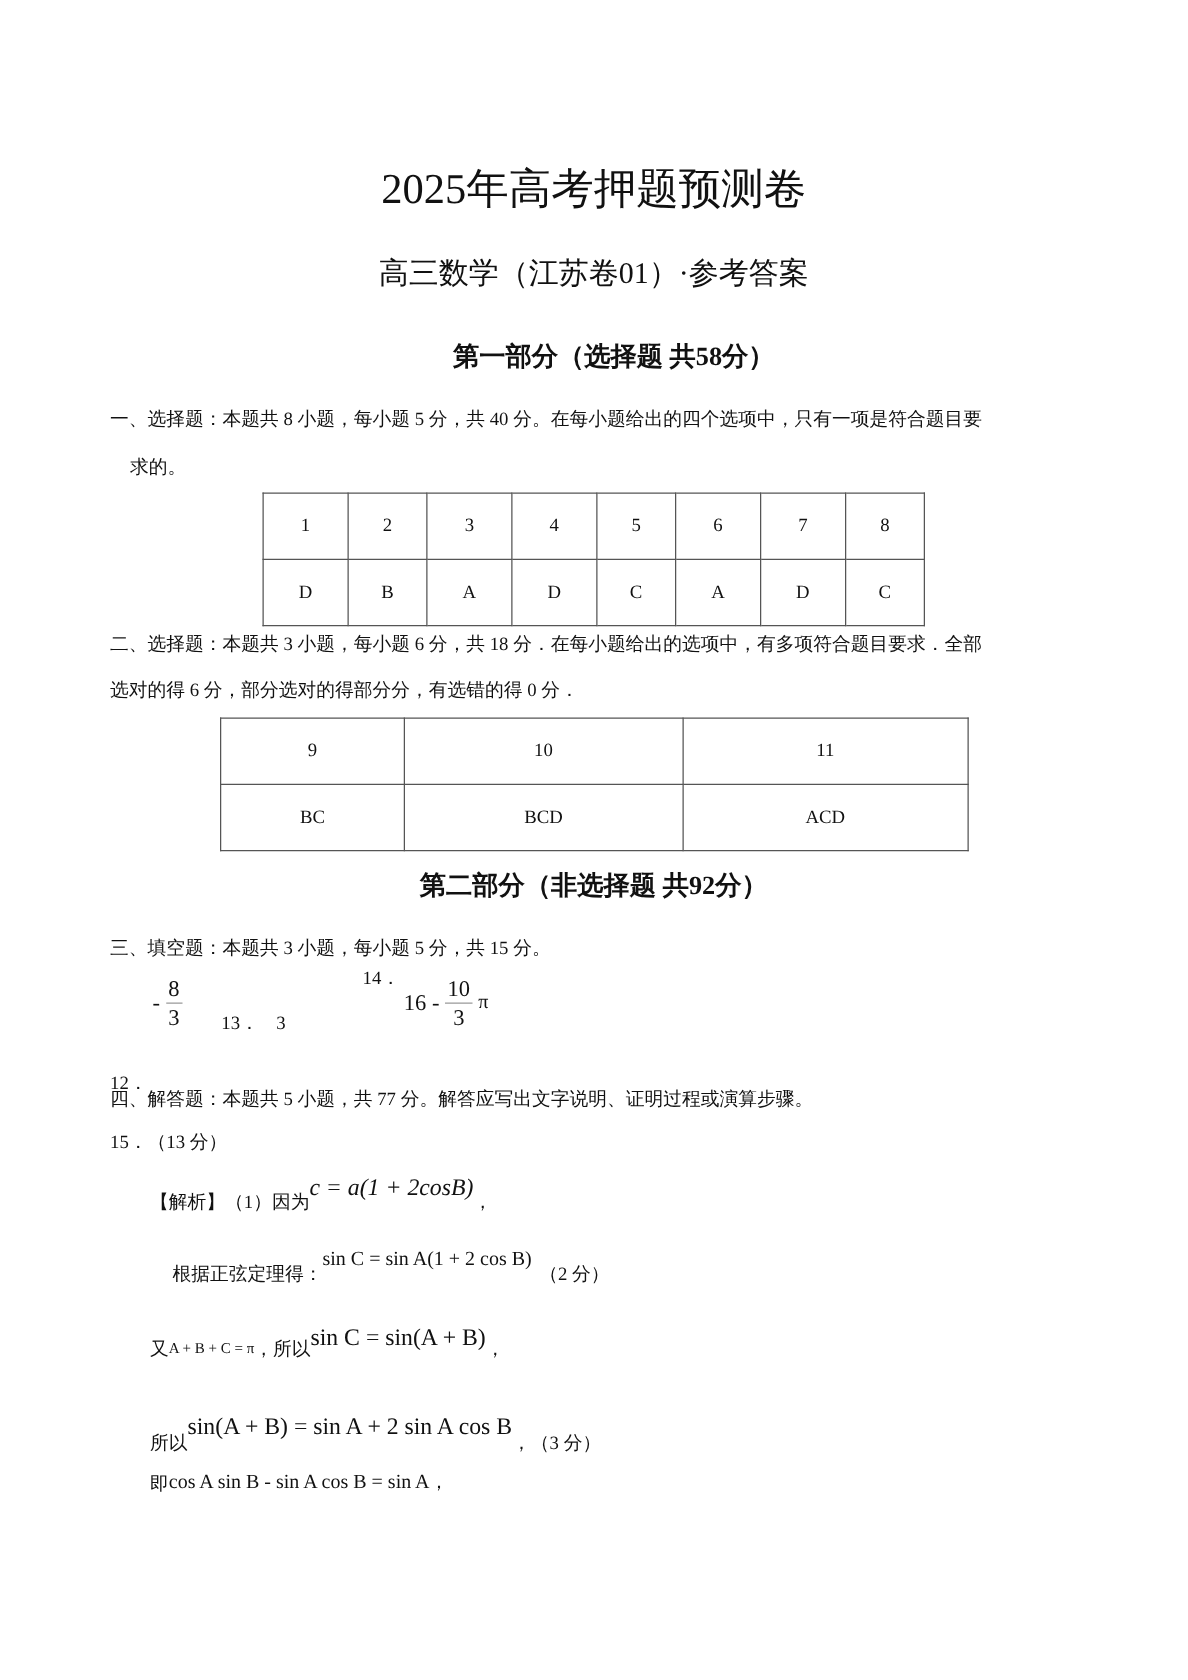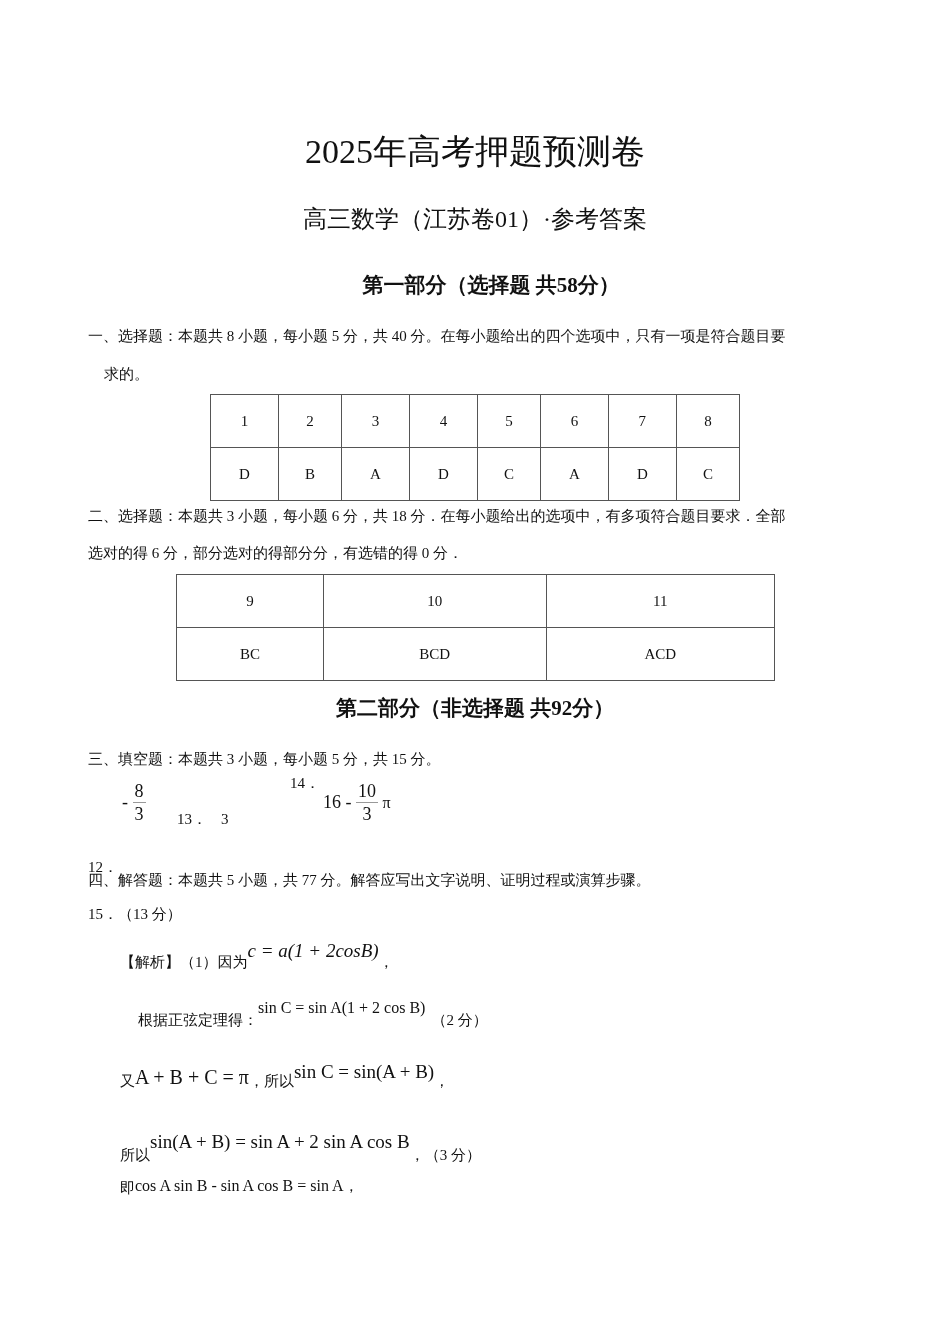--- a/index.html
+++ b/index.html
@@ -106,21 +106,21 @@
 
 <div class="abs" style="left:120px; top:940px; white-space:nowrap;">
   <span class="para" style="position:relative; top:10px;">【解析】（1）因为</span><span class="math mi" style="font-size:19px;">c = a(1 + 2cosB)</span><span class="para" style="position:relative; top:10px;">，</span>
 </div>
 
 <div class="abs" style="left:120px; top:997px; white-space:nowrap;margin-left:18px;">
   <span class="para" style="position:relative; top:12px;">根据正弦定理得：</span><span class="math" style="font-size:16px;">sin C = sin A(1 + 2 cos B)</span><span class="para" style="position:relative; top:12px; margin-left:6px;">（2 分）</span>
 </div>
 
 <div class="abs" style="left:120px; top:1060px; white-space:nowrap;">
-  <span class="para" style="position:relative; top:8px;">又</span><span class="math" style="font-size:20px; position:relative; top:6px;margin-top:16px;">A + B + C = π</span><span class="para" style="position:relative; top:8px;">，所以</span><span class="math" style="font-size:19px;">sin C = sin(A + B)</span><span class="para" style="position:relative; top:8px;">，</span>
+  <span class="para" style="position:relative; top:8px;">又</span><span class="math" style="font-size:12px; position:relative; top:6px;margin-top:16px;">A + B + C = π</span><span class="para" style="position:relative; top:8px;">，所以</span><span class="math" style="font-size:19px;">sin C = sin(A + B)</span><span class="para" style="position:relative; top:8px;">，</span>
 </div>
 
 <div class="abs" style="left:120px; top:1131px; white-space:nowrap;">
   <span class="para" style="position:relative; top:12px;">所以</span><span class="math" style="font-size:19px;">sin(A + B) = sin A + 2 sin A cos B</span><span class="para" style="position:relative; top:12px;">，（3 分）</span>
 </div>
 
 <div class="abs" style="left:120px; top:1175px; white-space:nowrap;">
   <span class="para" style="position:relative; top:2px;">即</span><span class="math" style="font-size:16px;">cos A sin B - sin A cos B = sin A</span><span class="para">，</span>
 </div>
 

